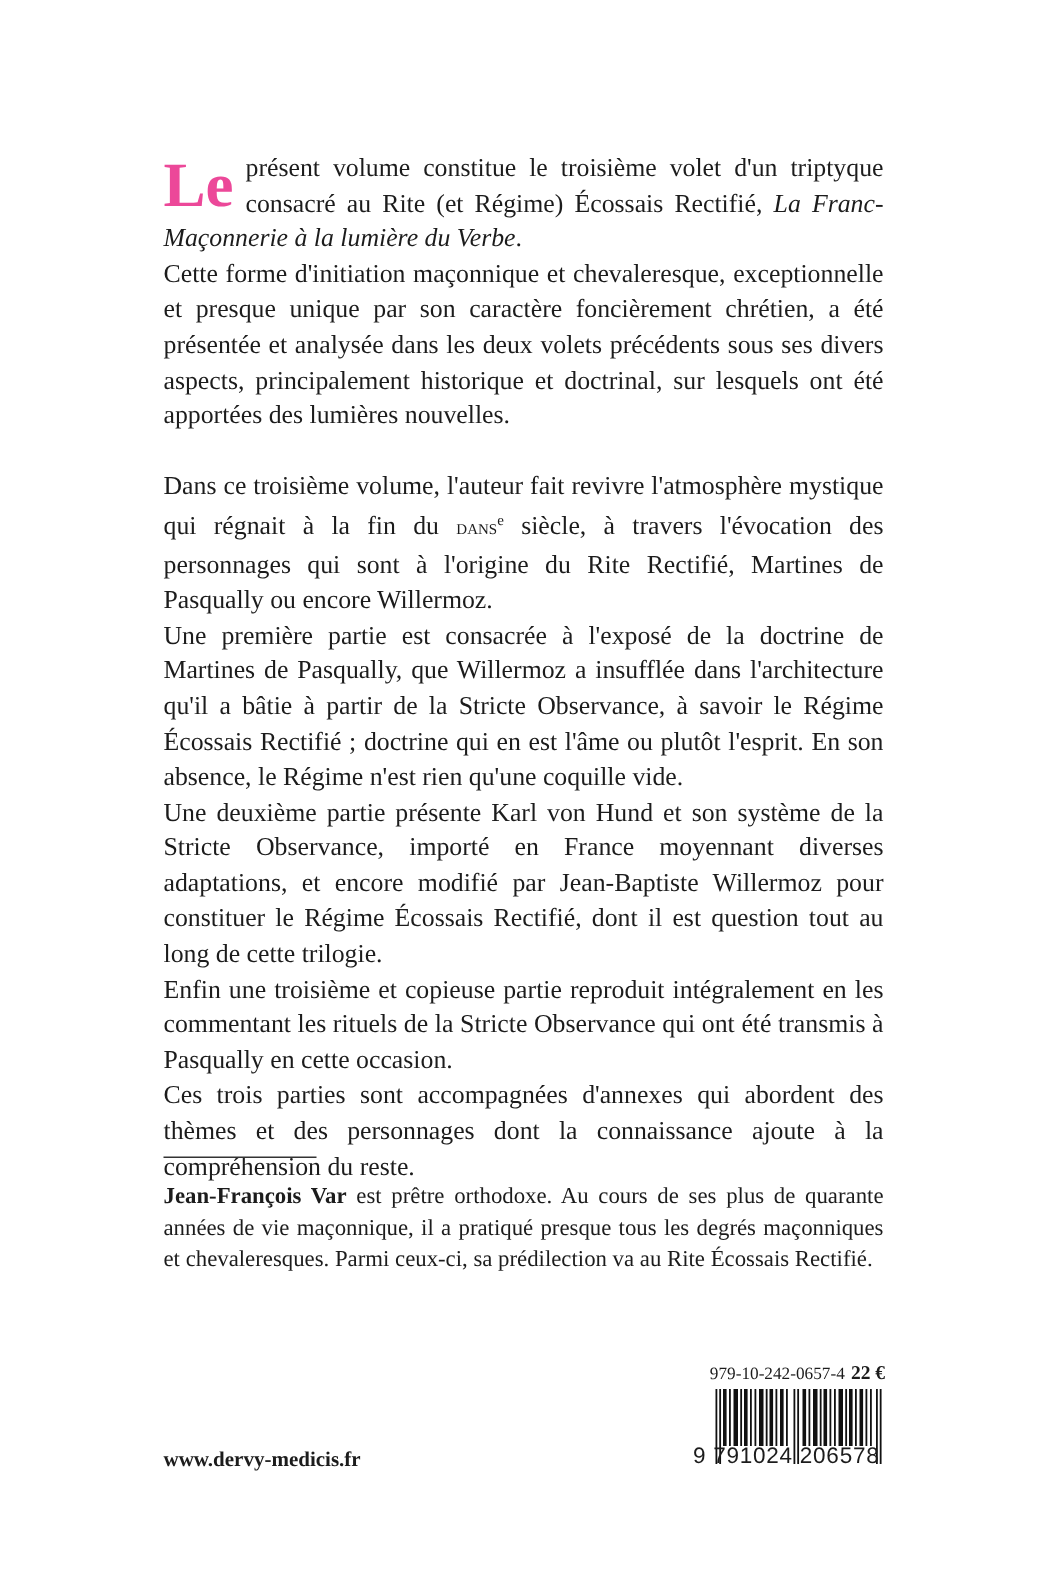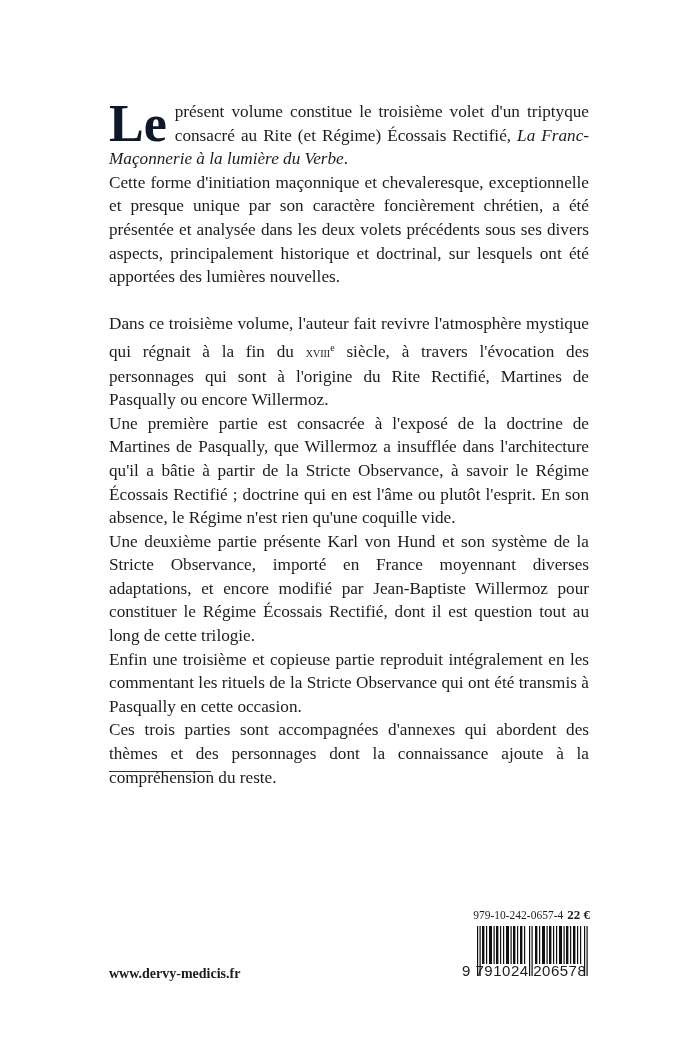--- a/index.html
+++ b/index.html
@@ -9,22 +9,22 @@
     font-family: "Liberation Serif", "DejaVu Serif", serif; color: #1c1c1c;
   }
   .text-block {
     position: absolute; left: 109px; top: 100px; width: 480px;
     font-size: 17.2px; line-height: 23.6px; text-align: justify;
     hyphens: none;
   }
   .text-block p { margin: 0; }
   .text-block p.gap { margin-top: 23.6px; }
   .dropcap {
-    float: left; color: #0f172a; font-weight: bold;
-    font-size: 52px; line-height: 44px; margin: 2px 8px 0 0;
+    float: left; color: #ec4899; font-weight: bold;
+    font-size: 42px; line-height: 44px; margin: 2px 8px 0 0;
     font-family: "Liberation Serif", "DejaVu Serif", serif;
   }
   .smallcaps { font-variant: small-caps; font-size: 14px; }
   .sup { font-size: 10px; vertical-align: 6px; }
   .rule {
     position: absolute; left: 109px; top: 771px; width: 102px; height: 0;
     border-top: 1px solid #333;
   }
   .bio {
     position: absolute; left: 109px; top: 787px; width: 480px;
@@ -49,29 +49,30 @@
     letter-spacing: 0.5px; background: transparent;
   }
 </style>
 </head>
 <body>
 
 <div class="page">
   <div class="text-block">
     <p><span class="dropcap">Le</span><span>présent volume constitue le troisième volet d'un triptyque consacré au Rite (et Régime) Écossais Rectifié, </span><i>La Franc-Maçonnerie à la lumière du Verbe</i><span>.</span></p>
     <p>Cette forme d'initiation maçonnique et chevaleresque, exceptionnelle et presque unique par son caractère foncièrement chrétien, a été présentée et analysée dans les deux volets précédents sous ses divers aspects, principalement historique et doctrinal, sur lesquels ont été apportées des lumières nouvelles.</p>
-    <p class="gap"><span>Dans ce troisième volume, l'auteur fait revivre l'atmosphère mystique qui régnait à la fin du </span><span class="smallcaps">xviii</span><span class="sup">e</span><span> siècle, à travers l'évocation des personnages qui sont à l'origine du Rite Rectifié, Martines de Pasqually ou encore Willermoz.</span></p>
+    <p class="gap"><span>Dans ce troisième volume, l'auteur fait revivre l'atmosphère mystique qui régnait à la fin du </span><span class="smallcaps">dans</span><span class="sup">e</span><span> siècle, à travers l'évocation des personnages qui sont à l'origine du Rite Rectifié, Martines de Pasqually ou encore Willermoz.</span></p>
     <p>Une première partie est consacrée à l'exposé de la doctrine de Martines de Pasqually, que Willermoz a insufflée dans l'architecture qu'il a bâtie à partir de la Stricte Observance, à savoir le Régime Écossais Rectifié ; doctrine qui en est l'âme ou plutôt l'esprit. En son absence, le Régime n'est rien qu'une coquille vide.</p>
     <p>Une deuxième partie présente Karl von Hund et son système de la Stricte Observance, importé en France moyennant diverses adaptations, et encore modifié par Jean-Baptiste Willermoz pour constituer le Régime Écossais Rectifié, dont il est question tout au long de cette trilogie.</p>
     <p>Enfin une troisième et copieuse partie reproduit intégralement en les commentant les rituels de la Stricte Observance qui ont été transmis à Pasqually en cette occasion.</p>
     <p>Ces trois parties sont accompagnées d'annexes qui abordent des thèmes et des personnages dont la connaissance ajoute à la compréhension du reste.</p>
   </div>
 
   <div class="rule"></div>
 
+  <div class="bio"><b>Jean-François Var</b><span> est prêtre orthodoxe. Au cours de ses plus de quarante années de vie maçonnique, il a pratiqué presque tous les degrés maçonniques et chevaleresques. Parmi ceux-ci, sa prédilection va au Rite Écossais Rectifié.</span></div>
 
   <div class="website">www.dervy-medicis.fr</div>
 
   <div class="isbn-line"><span>979-10-242-0657-4</span><span class="price">22 €</span></div>
 
   <svg class="barcode" viewBox="0 0 115 50" preserveAspectRatio="none">
     <g fill="#111">
       <rect x="2" y="0" width="1.2" height="50"></rect>
         <rect x="4.5" y="0" width="1.2" height="50"></rect>
       <rect x="7" y="0" width="2.4" height="38"></rect>

